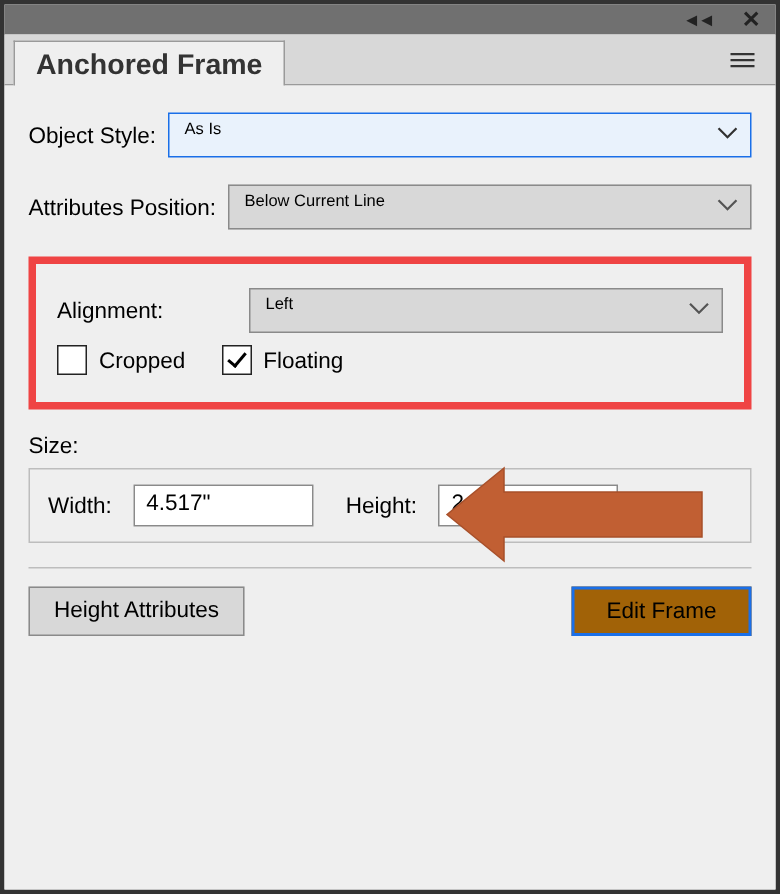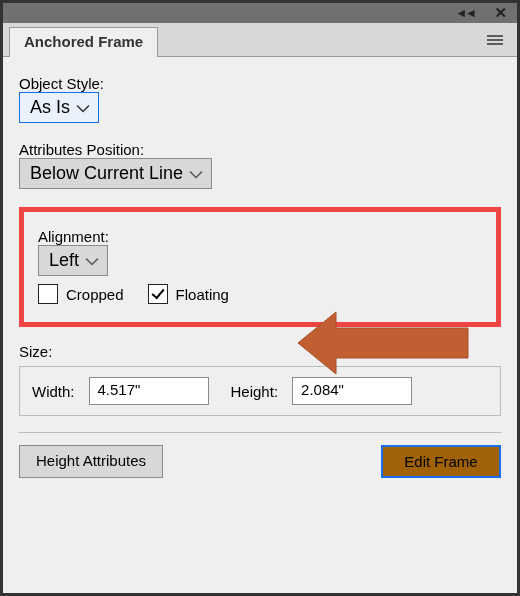--- a/index.html
+++ b/index.html
@@ -47,45 +47,45 @@
   }
   .tab {
     position: absolute;
     left: 6px; top: 4px;
     background: #efefef;
     border: 1px solid #9a9a9a;
     border-bottom: 1px solid #efefef;
     height: 31px;
     padding: 5px 14px 0 14px;
     font-weight: 600;
-    font-size: 15px;
+    font-size: 19px;
     color: #333;
   }
   .panelmenu {
     position: absolute;
     right: 12px; top: 11px;
   }
   .panelmenu svg { display: block; }
   
   .panelbody {
     background: #efefef;
     padding: 18px 16px 14px 16px;
     position: absolute;
     top: 54px; left: 0; right: 0; bottom: 0;
   }
-  .row { display: flex; align-items: flex-start; margin-bottom: 18px; flex-direction: column; }
+  .row { display: flex; align-items: center; margin-bottom: 18px; }
   .lbl { white-space: nowrap; margin-right: 8px; }
   .select {
     flex: 1;
     height: 30px;
     border: 1px solid #8a8a8a;
     background: #d8d8d8;
     position: relative;
     padding: 4px 28px 4px 10px;
-    font-size: 18px;
+    font-size: 11px;
   }
   .select.blue {
     background: #e9f2fc;
     border: 1px solid #1a6fe8;
   }
   .select .chev {
     position: absolute;
     right: 8px; top: 50%;
     transform: translateY(-50%);
   }

